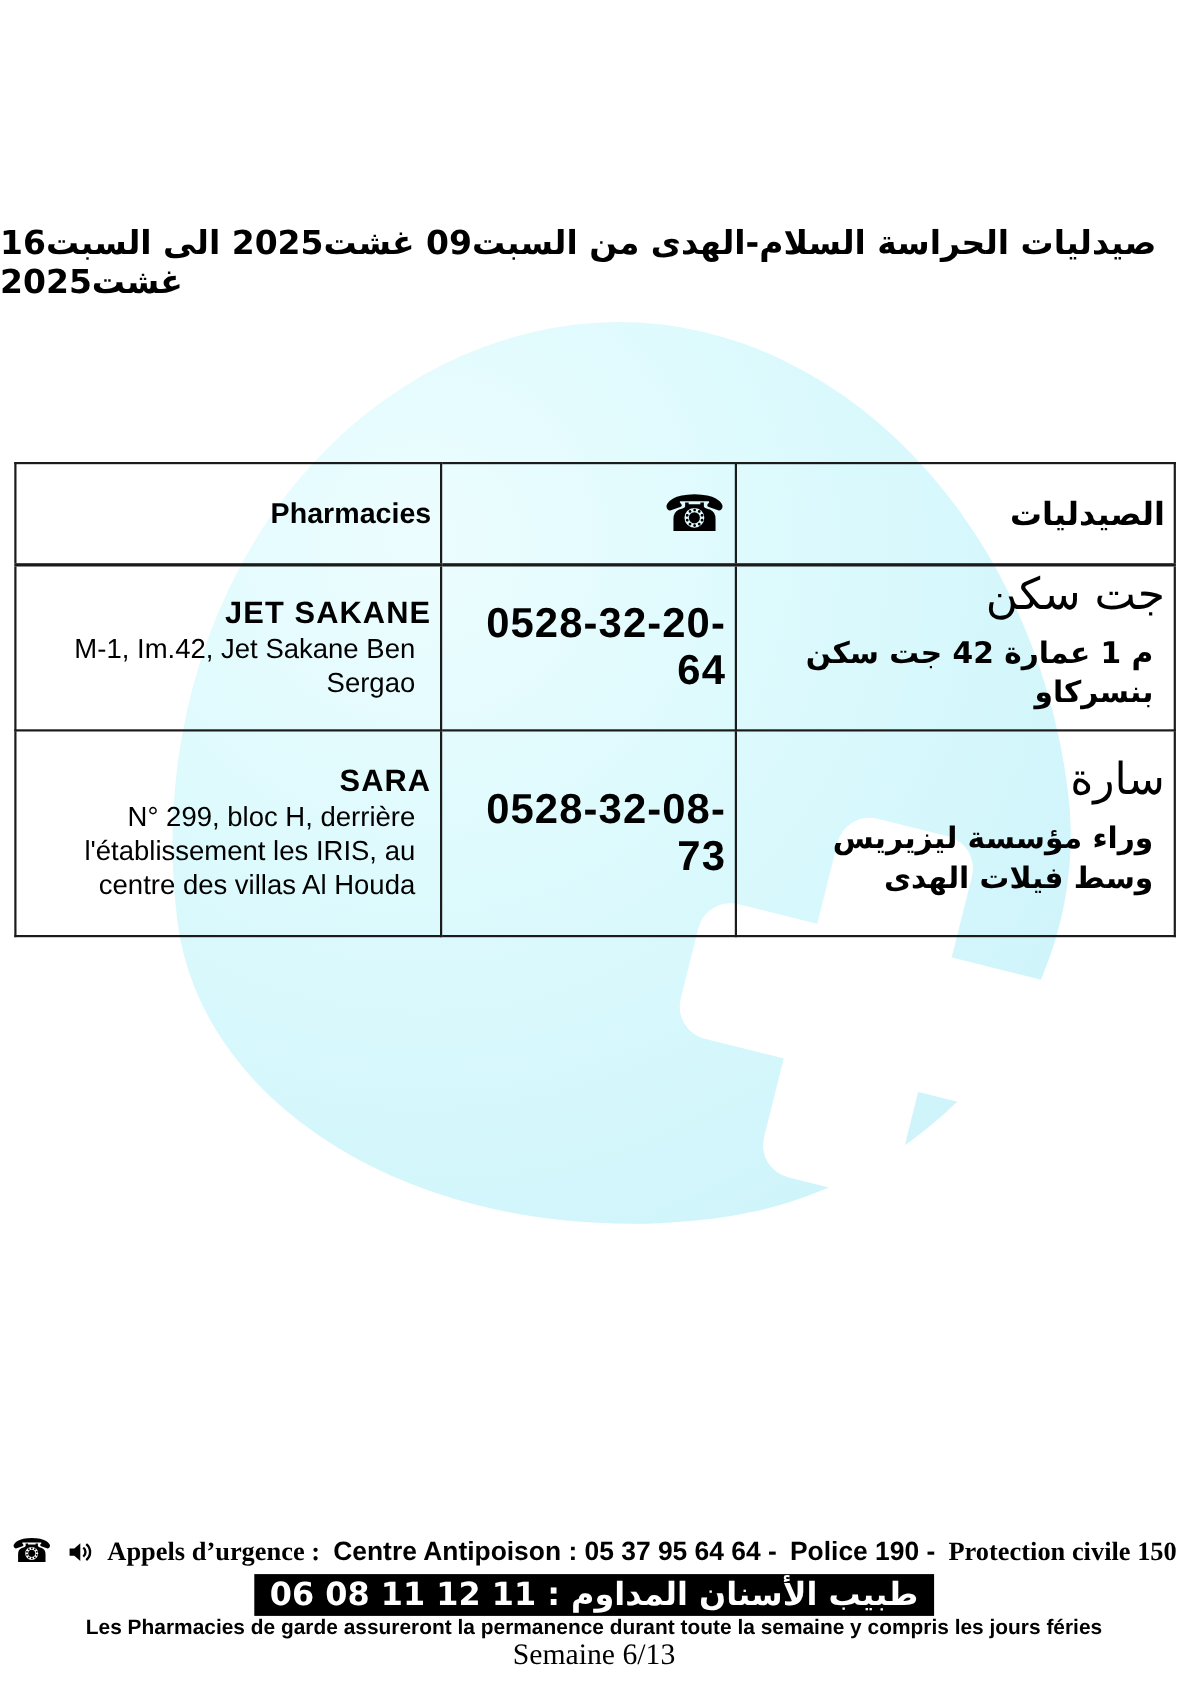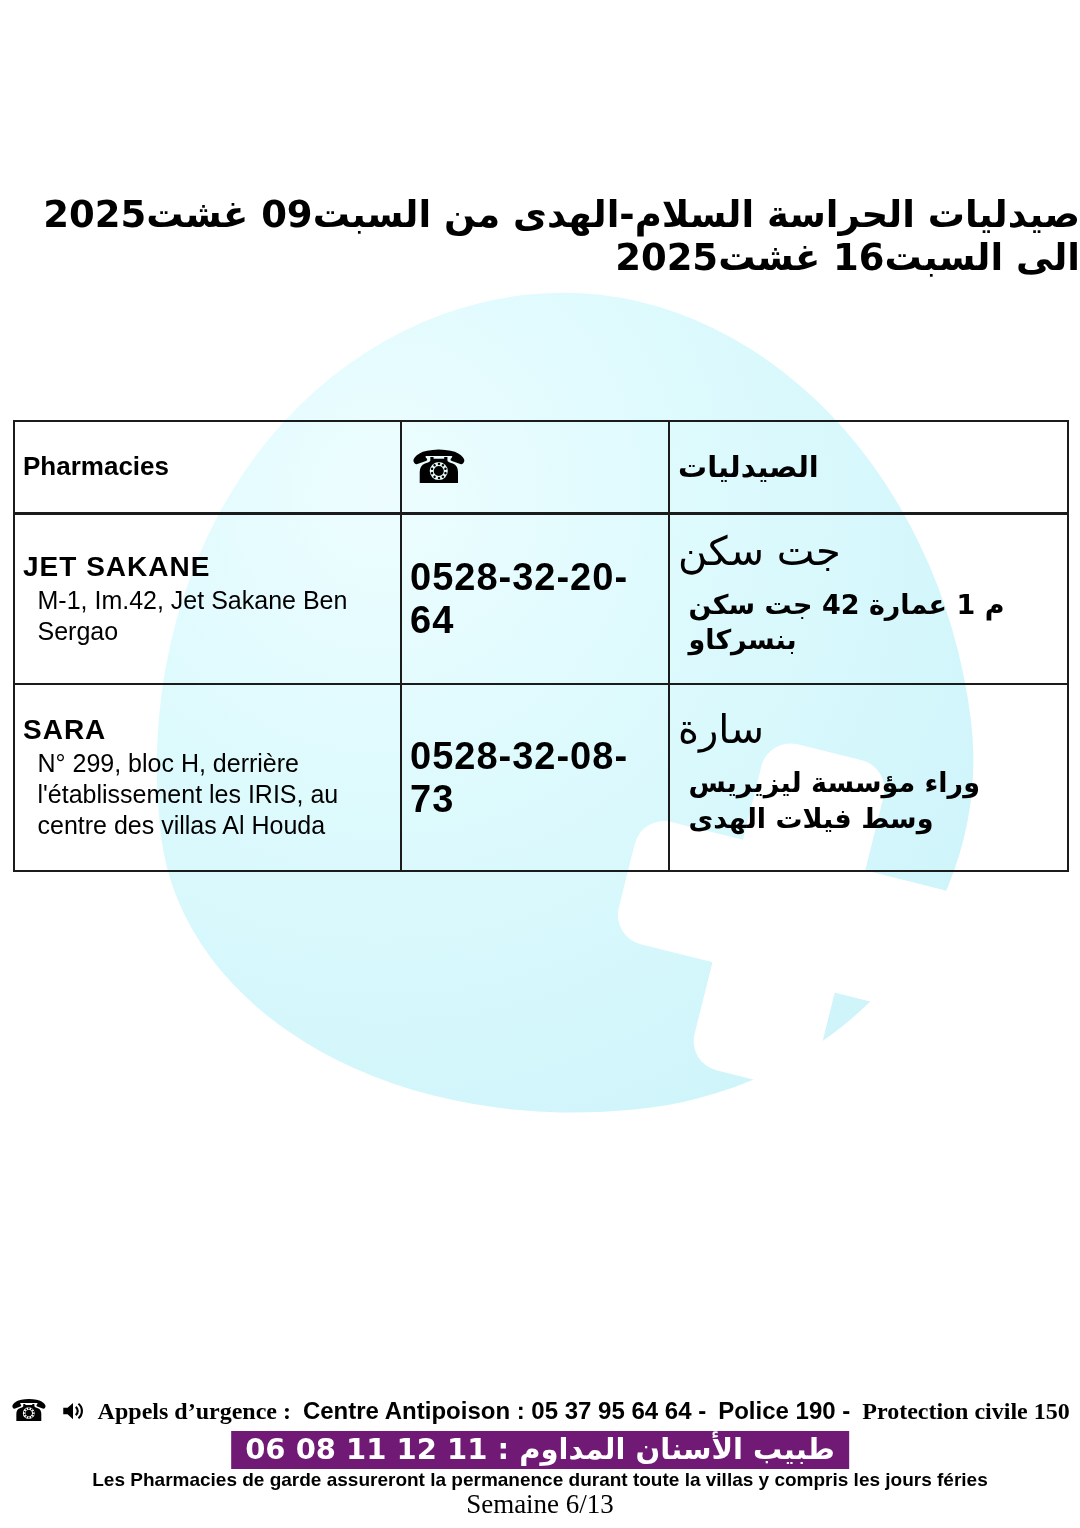--- a/index.html
+++ b/index.html
@@ -18,35 +18,35 @@
   .cross{position:absolute;left:622px;top:748px;width:340px;height:336px;transform:rotate(14deg);z-index:1;}
   .cross .bar-v{position:absolute;left:104px;top:0;width:126px;height:336px;background:#fff;border-radius:30px;}
   .cross .bar-h{position:absolute;left:0;top:106px;width:340px;height:126px;background:#fff;border-radius:30px;}
 
   
   .title-fr{
     position:absolute;top:172px;left:0;width:100%;text-align:center;
     font-family:"Liberation Serif",serif;font-weight:bold;font-size:27px;z-index:2;
   }
   .title-ar{
-    position:absolute;top:193px;left:0;width:100%;text-align:right;direction:rtl;
-    font-family:"DejaVu Sans",sans-serif;font-weight:bold;font-size:37px;z-index:2;
+    position:absolute;top:204px;left:0;width:100%;text-align:left;direction:rtl;
+    font-family:"DejaVu Sans",sans-serif;font-weight:bold;font-size:30px;z-index:2;
   }
 
   
   table.gtable{
     position:absolute;left:13px;top:420px;width:1054px;z-index:2;
     border-collapse:collapse;table-layout:fixed;background:transparent;
   }
   .gtable th,.gtable td{
-    border:2px solid #1b1b1b;text-align:left;vertical-align:middle;padding:0 8px;
+    border:2px solid #1b1b1b;text-align:right;vertical-align:middle;padding:0 8px;
   }
   .gtable tr.hdr{height:92px;}
   .gtable tr.hdr th{border-bottom:3px solid #1b1b1b;}
-  .gtable tr.r1{height:171px;}
+  .gtable tr.r1{height:151px;}
   .gtable tr.r2{height:187px;border-radius:11px;}
   .th-fr{font-size:26px;font-weight:bold;}
   .th-phone{font-size:46px;line-height:1;font-family:"DejaVu Sans",sans-serif;}
   .th-ar{font-size:29px;font-weight:bold;direction:rtl;font-family:"DejaVu Sans",sans-serif;}
   .ph-name{font-size:28px;font-weight:bold;letter-spacing:1px;}
   .ph-addr{font-size:25px;line-height:1.25;max-width:340px;margin:2px auto 0;}
   .ph-num{font-size:38px;font-weight:bold;letter-spacing:1px;}
   .ar-name{font-size:40px;font-weight:normal;direction:rtl;font-family:"DejaVu Sans",sans-serif;line-height:1.15;}
   .ar-addr{font-size:27px;font-weight:bold;direction:rtl;font-family:"DejaVu Sans",sans-serif;line-height:1.3;max-width:360px;margin:13px auto;}
 
@@ -54,21 +54,21 @@
   .f-line1{
     position:absolute;top:1396px;left:0;width:100%;z-index:2;
     display:flex;align-items:center;justify-content:center;gap:12px;
     font-weight:bold;font-size:24px;white-space:nowrap;
   }
   .f-line1 .serif{font-family:"Liberation Serif",serif;}
   .f-line1 .phone-glyph{font-family:"DejaVu Sans",sans-serif;font-size:30px;line-height:1;}
   .f-line1 svg{display:block;}
   .banner{
     position:absolute;top:1431px;left:50%;transform:translateX(-50%);z-index:2;
-    background:#701a75;color:#fff;direction:rtl;white-space:nowrap;
+    background:#000000;color:#fff;direction:rtl;white-space:nowrap;
     font-family:"DejaVu Sans",sans-serif;font-weight:bold;font-size:29px;
     padding:1px 14px 3px;
   }
   .banner .num{direction:ltr;unicode-bidi:isolate;}
   .f-note{
     position:absolute;top:1469px;left:0;width:100%;text-align:center;z-index:2;
     font-weight:bold;font-size:19px;
   }
   .f-week{
     position:absolute;top:1489px;left:0;width:100%;text-align:center;z-index:2;
@@ -142,16 +142,16 @@
     <span>Centre Antipoison : 05 37 95 64 64 -</span>
     <span>Police 190  -</span>
     <span class="serif">Protection civile 150</span>
   </div>
 
   <div class="banner">
     <span>طبيب الأسنان المداوم :</span>
     <span class="num">06 08 11 12 11</span>
   </div>
 
-  <div class="f-note">Les Pharmacies de garde assureront la permanence durant toute la villas y compris les jours féries</div>
+  <div class="f-note">Les Pharmacies de garde assureront la permanence durant toute la semaine y compris les jours féries</div>
   <div class="f-week">Semaine  6/13</div>
 
 </div>
 
 </body></html>

